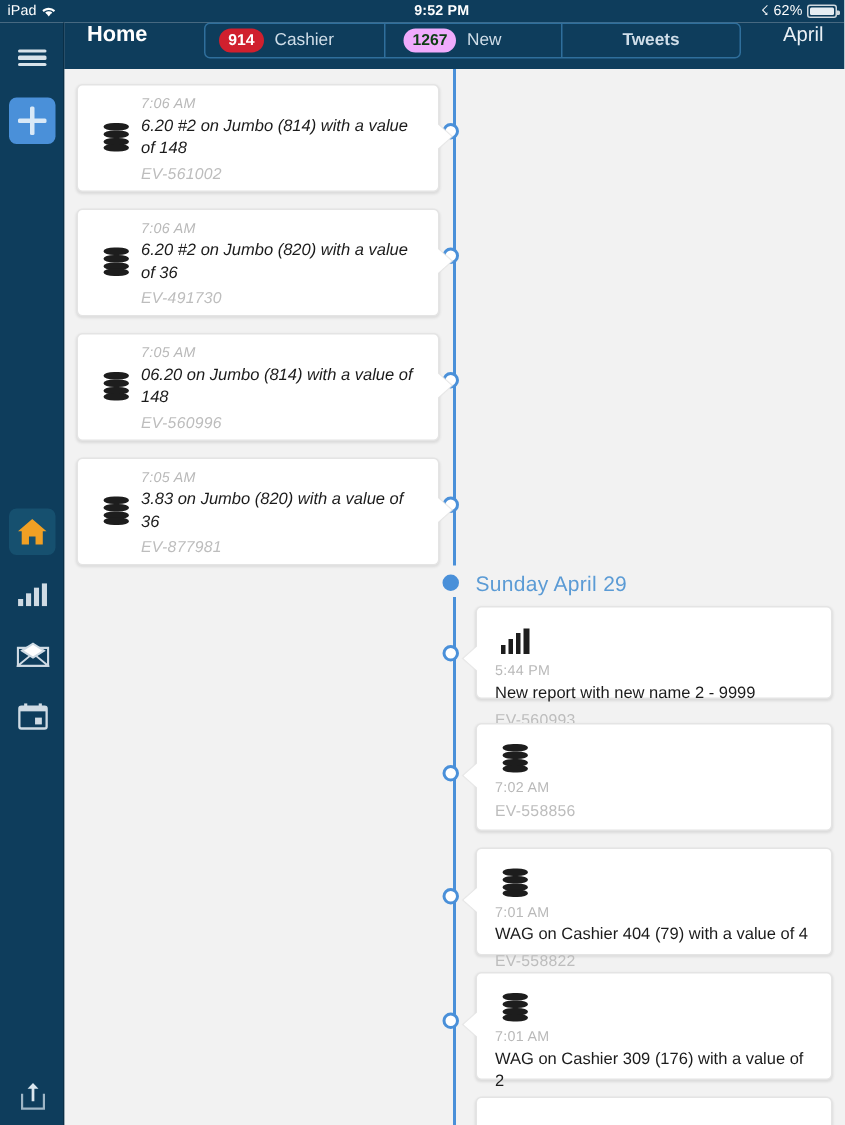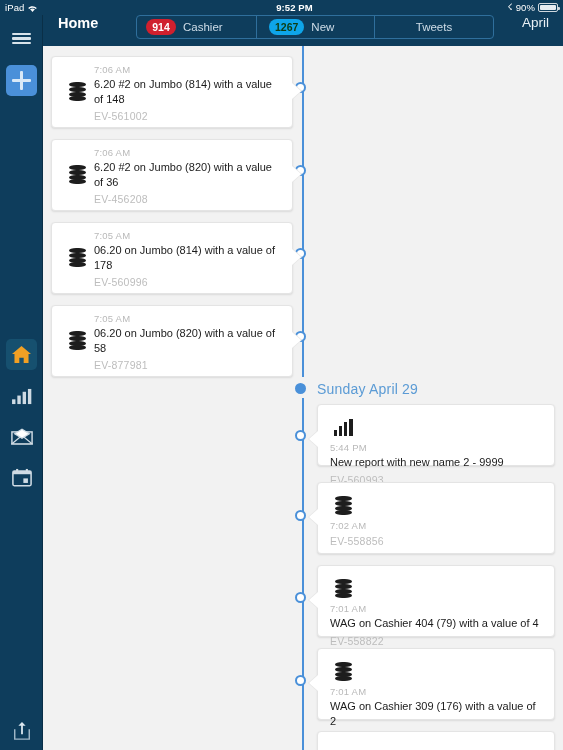--- a/index.html
+++ b/index.html
@@ -69,31 +69,31 @@
   }
   .segmented {
     display: flex; height: 24px; border: 1px solid #2f6f9c; border-radius: 4px; overflow: hidden;
     margin-left: 3px;
   }
   .seg {
     display: flex; align-items: center; justify-content: center; gap: 7px;
     font-size: 11.5px; color: #cfdde8; padding: 0 10px; height: 100%;
     border-right: 1px solid #2f6f9c;
   }
-  .seg:last-child { border-right: none; }
+  .seg:last-child { border-right: none; font-weight: bold; }
   .seg-overdue { width: 120px; justify-content: flex-start; padding-left: 9px; }
   .seg-new { width: 118px; justify-content: flex-start; padding-left: 12px; }
   .seg-tweets { width: 118px; }
   .badge {
     display: inline-flex; align-items: center; justify-content: center;
     min-width: 30px; height: 16px; border-radius: 8px;
     font-size: 10.5px; font-weight: bold; color: #ffffff; padding: 0 6px;
   }
   .badge-red { background: #d0202e; }
-  .badge-green { background: #0ea5e9; color: #0d3d12; }
+  .badge-green { background: #f0abfc; color: #0d3d12; }
   .stores {
     position: absolute; right: 14px; color: #e9f0f5; font-size: 13.5px;
   }
 
   
   .stage {
     position: absolute; top: 46px; left: 43px; width: 520px; height: 704px;
     background: #f2f2f2; overflow: hidden;
   }
   .axis {
@@ -110,21 +110,21 @@
 
   .card {
     position: absolute;
     background: #ffffff;
     border: 1px solid #e4e4e4;
     border-radius: 4px;
     box-shadow: 0 1px 2px rgba(0,0,0,.10);
     padding: 7px 10px 8px 10px;
     display: flex;
   }
-  .card-left { left: 8px; width: 242px; }
+  .card-left { left: 8px; width: 242px; font-style: italic; }
   .card-right { left: 274px; width: 238px; flex-direction: column; }
 
   .tail { position: absolute; width: 0; height: 0; }
   .tail-r {
     right: -9px; top: 26px;
     border-top: 8px solid transparent; border-bottom: 8px solid transparent;
     border-left: 9px solid #ffffff;
     filter: drop-shadow(1px 0 0 #e4e4e4);
   }
   .tail-l {
@@ -168,21 +168,21 @@
         <svg viewBox="0 0 16 12" width="9" height="8">
             <path d="M8 11.2 5.2 7.9a4.4 4.4 0 0 1 5.6 0z" fill="#fff"></path>
             <path d="M8 1C5 1 2.3 2.1.4 4l1.6 1.9A9 9 0 0 1 8 3.6 9 9 0 0 1 14 5.9L15.6 4A11.5 11.5 0 0 0 8 1z" fill="#fff"></path>
             <path d="M8 5.1a7 7 0 0 0-4.2 1.4l1.5 1.8A4.6 4.6 0 0 1 8 7.4c1 0 2 .4 2.7 1l1.5-1.9A7 7 0 0 0 8 5.1z" fill="#fff"></path>
           </svg>
       </span>
     </div>
     <div class="sb-center">9:52 PM</div>
     <div class="sb-right">
       <span class="bt-ico">☇</span>
-      <span>90%</span>
+      <span>62%</span>
       <span class="batt">
           <i></i>
         </span>
     </div>
   </div>
 
   <div class="rail">
     <div class="rail-btn hamburger">
       <div>
           <span></span>
@@ -289,54 +289,54 @@
         <span class="db">
             <i></i>
             <i></i>
             <i></i>
             <i></i>
           </span>
       </div>
       <div class="card-body">
         <div class="c-time">7:06 AM</div>
         <div class="c-text">6.20 #2  on Jumbo (820) with a value of 36</div>
-        <div class="c-id">EV-456208</div>
+        <div class="c-id">EV-491730</div>
       </div>
     </div>
 
     <div class="card card-left" style="top:176px;height:72px">
       <div class="tail tail-r"></div>
       <div class="card-ico">
         <span class="db">
             <i></i>
             <i></i>
             <i></i>
             <i></i>
           </span>
       </div>
       <div class="card-body">
         <div class="c-time">7:05 AM</div>
-        <div class="c-text">06.20  on Jumbo (814) with a value of 178</div>
+        <div class="c-text">06.20  on Jumbo (814) with a value of 148</div>
         <div class="c-id">EV-560996</div>
       </div>
     </div>
 
     <div class="card card-left" style="top:259px;height:72px">
       <div class="tail tail-r"></div>
       <div class="card-ico">
         <span class="db">
             <i></i>
             <i></i>
             <i></i>
             <i></i>
           </span>
       </div>
       <div class="card-body">
         <div class="c-time">7:05 AM</div>
-        <div class="c-text">06.20  on Jumbo (820) with a value of 58</div>
+        <div class="c-text">3.83  on Jumbo (820) with a value of 36</div>
         <div class="c-id">EV-877981</div>
       </div>
     </div>
 
     <div class="date-head" style="top:335px">Sunday April 29</div>
 
     <div class="card card-right" style="top:358px;height:62px">
       <div class="tail tail-l"></div>
       <div class="card-ico">
         <span class="bars">

